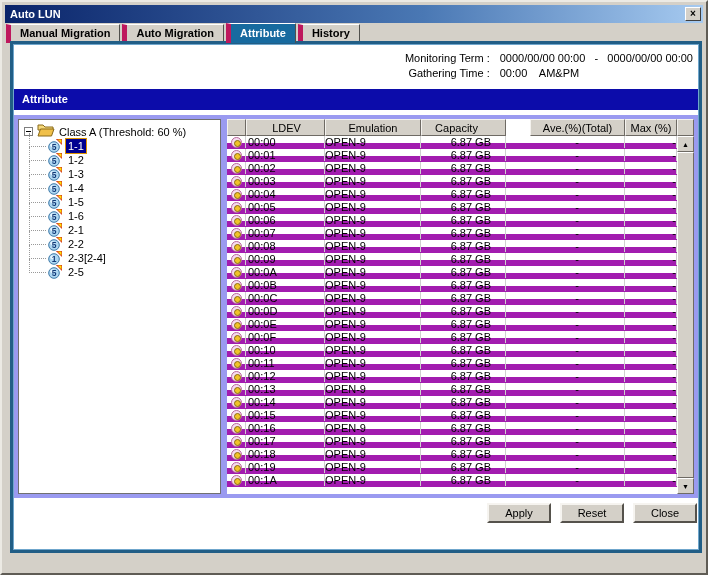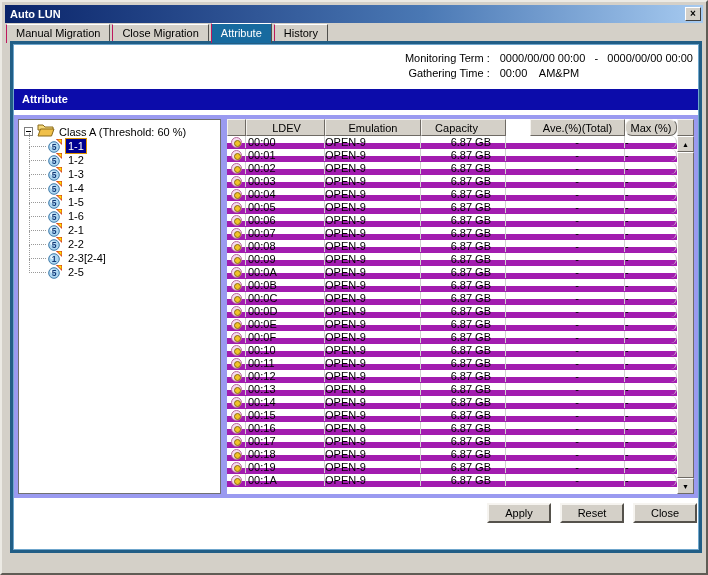--- a/index.html
+++ b/index.html
@@ -17,22 +17,22 @@
     color:#fff;font-weight:bold;line-height:18px;padding-left:5px;
   }
   .close-btn{
     position:absolute;right:2px;top:2px;width:16px;height:14px;
     background:#d4d0c8;border:1px solid;border-color:#fff #404040 #404040 #fff;
     color:#000;font-size:10px;font-weight:bold;line-height:12px;text-align:center;cursor:default;
   }
   
   .tabs{position:absolute;left:4px;top:22px;height:17px;display:flex;gap:2px;}
   .tab{
-    height:17px;padding:2px 9px 16px 9px;background:#d4d0c8;font-weight:normal;
-    border-top:1px solid #fff;border-left:1px solid #be185d;border-right:1px solid #50504c;
+    height:17px;padding:2px 9px 16px 9px;background:#d4d0c8;font-weight:bold;
+    border-top:1px solid #fff;border-left:5px solid #be185d;border-right:1px solid #50504c;
     white-space:nowrap;
   }
   .tab.is-active{background:#176a9f;color:#fff;height:18px;margin-top:-1px;padding-top:3px;position:relative;z-index:2;}
   
   .content{
     position:absolute;left:8px;top:39px;width:692px;height:512px;
     background:#fff;border:3px solid #215e86;
     box-shadow:inset 0 0 0 1px #6fa6cc;
   }
   .info{
@@ -79,21 +79,21 @@
   .t-row{display:flex;height:13px;border-bottom:6px solid #a21caf;}
   .cell{
     height:12px;line-height:12px;overflow:hidden;white-space:nowrap;
     border-right:1px solid #cfcfcf;
   }
   .col-icon{width:19px;flex:0 0 auto;display:flex;align-items:center;justify-content:center;}
   .col-ldev{width:79px;flex:0 0 auto;text-align:left;padding-left:2px;}
   .col-emu{width:96px;flex:0 0 auto;text-align:left;}
   .col-cap{width:85px;flex:0 0 auto;text-align:right;padding-right:14px;}
   .col-ave{width:95px;flex:0 0 auto;text-align:center;margin-left:24px;}
-  .col-max{flex:1;text-align:left;border-radius:7px;}
+  .col-max{flex:1;text-align:right;}
   .col-fill{width:17px;flex:0 0 auto;}
   .t-head .col-max{flex:initial;width:107px;}
   .ldev-icon{
     width:11px;height:11px;border-radius:50%;background:#f6dcf0;
     border:1px solid #b8689c;position:relative;
   }
   .ldev-icon::after{
     content:'';position:absolute;left:2px;top:2px;width:5px;height:5px;border-radius:50%;
     background:#f0c428;border:1px solid #8a6a10;
   }
@@ -127,21 +127,21 @@
 
 <div id="window">
 
   <div class="titlebar">
     <span>Auto LUN</span>
     <span class="close-btn"><span>×</span></span>
   </div>
 
   <div class="tabs">
     <div class="tab">Manual Migration</div>
-    <div class="tab">Close Migration</div>
+    <div class="tab">Auto Migration</div>
     <div class="tab is-active">Attribute</div>
     <div class="tab">History</div>
   </div>
 
   <div class="content">
 
     <div class="info">
       <span class="info-label">Monitoring Term :</span>
       <span class="info-value">0000/00/00 00:00   -   0000/00/00 00:00</span>
       <span class="info-label">Gathering Time :</span>

